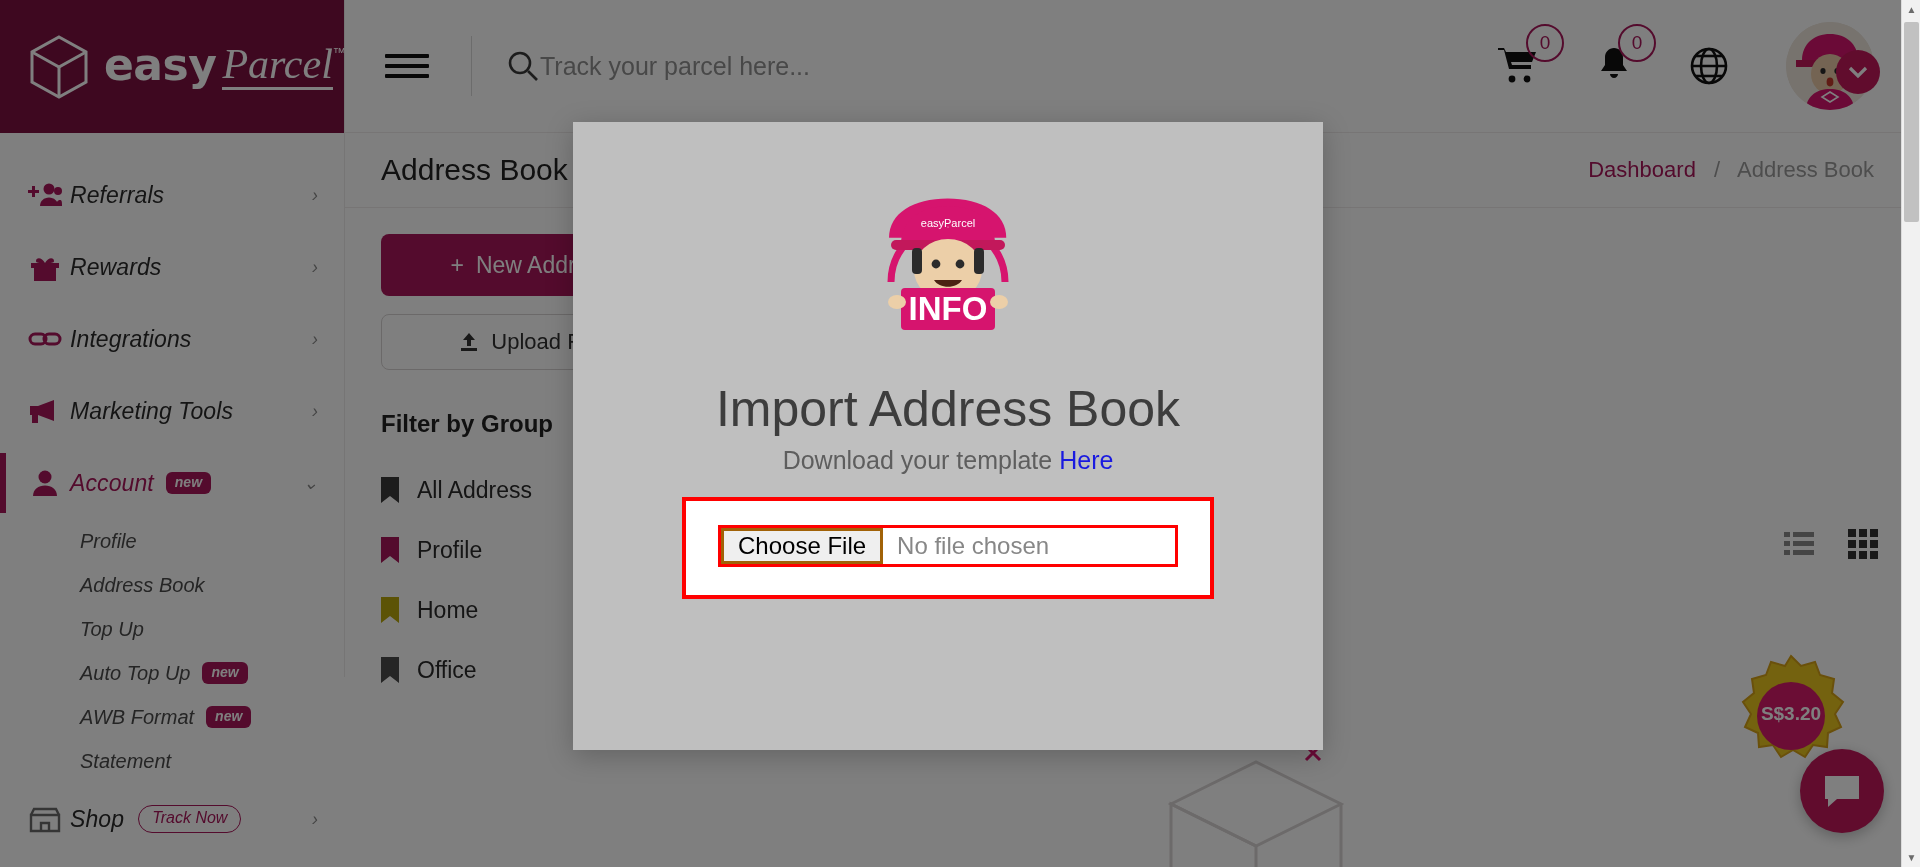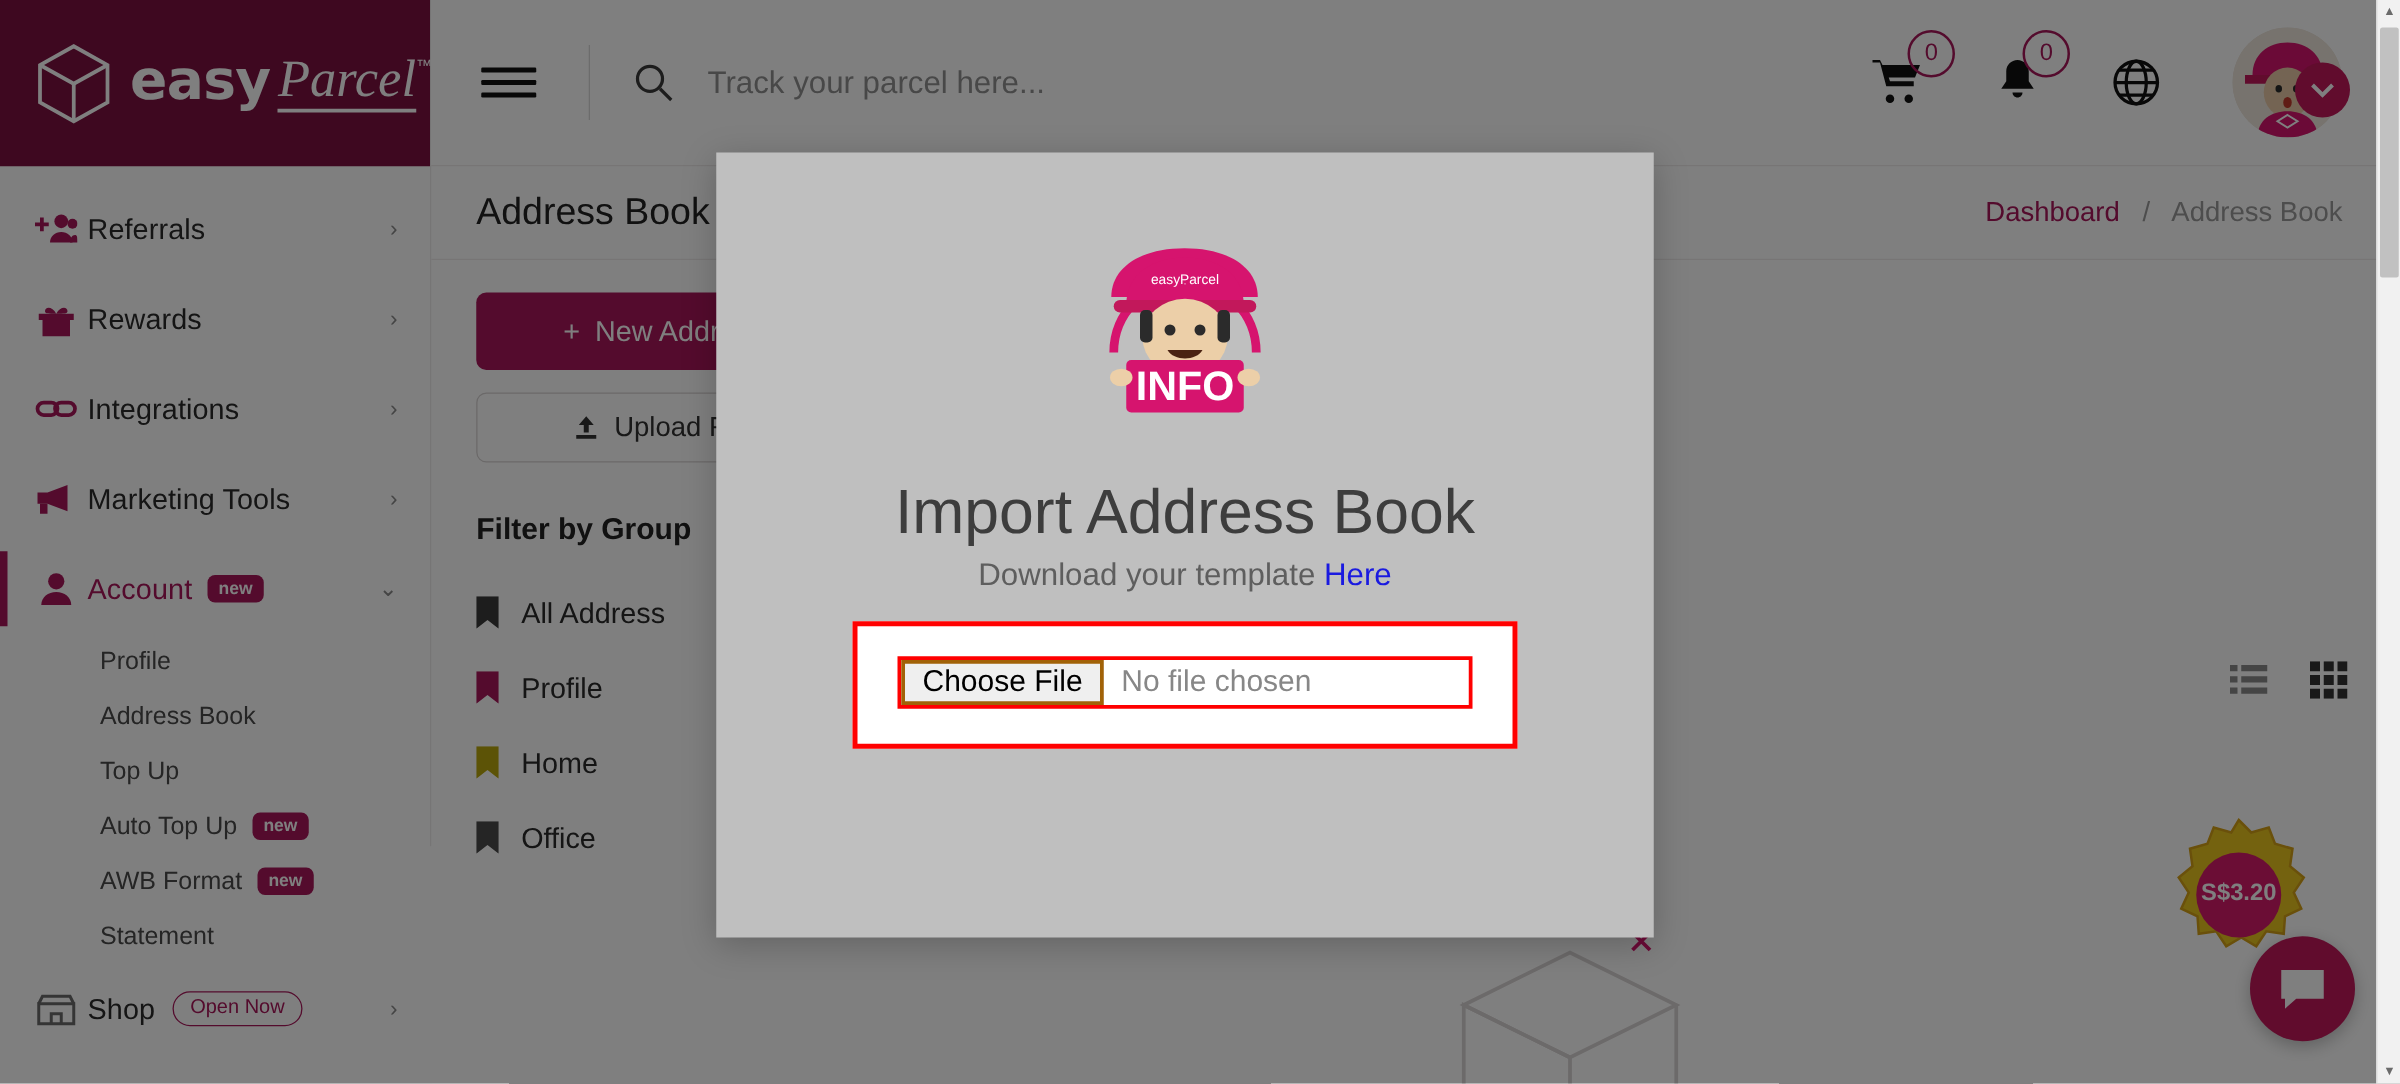--- a/index.html
+++ b/index.html
@@ -30,21 +30,21 @@
     color:#fff; font-size:44px; font-weight:700; letter-spacing:-0.5px;
     font-family:"DejaVu Sans", sans-serif; line-height:1;
   }
   .brand-parcel {
     color:#fff; font-size:42px; font-style:italic;
     font-family:"Liberation Serif", serif; line-height:1; margin-left:6px;
     border-bottom:3px solid #fff; padding-bottom:2px;
   }
   .brand-tm { color:#fff; font-size:13px; margin-top:2px; }
 
-  .nav { padding-top:14px; }
+  .nav { padding-top:26px;font-style:italic; }
   .nav-item {
     display:flex; align-items:center; height:72px; padding:0 26px 0 28px;
     cursor:pointer; position:relative;
   }
   .nav-item .ic { width:42px; flex:0 0 42px; display:flex; align-items:center; color:#a4partial; }
   .nav-ic { width:34px; height:30px; color:#a8175a; display:inline-block; }
   .nav-label {
     font-size:23px; color:#2b2b2b; font-family:"Liberation Sans", sans-serif;
     white-space:nowrap; letter-spacing:0.1px;
   }
@@ -71,21 +71,21 @@
   .header {
     position:absolute; left:345px; top:0; right:0; height:133px;
     background:#fff; display:flex; align-items:center; z-index:6;
     border-bottom:1px solid #eeeaea;
   }
   .burger { width:44px; margin-left:40px; cursor:pointer; }
   .burger span { display:block; height:4px; background:#111; border-radius:1px; margin:6px 0; }
   .hdr-divider { width:1px; height:60px; background:#d8d8d8; margin-left:42px; }
   .search-wrap { display:flex; align-items:center; margin-left:34px; flex:1; }
   .search-input {
-    border:none; outline:none; font-size:25px; color:#c2410c; margin-left:26px;
+    border:none; outline:none; font-size:25px; color:#c2410c; 
     background:transparent; width:600px; font-family:"Liberation Sans", sans-serif;
   }
   .search-input::placeholder { color:#909090; }
   .hdr-right { display:flex; align-items:center; gap:56px; margin-right:46px; }
   .hdr-ic { position:relative; cursor:pointer; display:flex; align-items:center; }
   .count-badge {
     position:absolute; top:-22px; right:-24px;
     width:38px; height:38px; border:2px solid #a8175a; border-radius:50%;
     color:#a8175a; font-size:19px; display:flex; align-items:center; justify-content:center;
     background:transparent;
@@ -315,21 +315,21 @@
 
         <div class="nav-item">
           <span class="ic">
             <svg class="nav-ic" viewBox="0 0 34 28" fill="none" stroke="#6b6b6b" stroke-width="2.4">
               <path d="M3 10h28v16H3z"></path>
                 <path d="M3 10l3-6h22l3 6"></path>
                 <path d="M13 26v-8h8v8"></path>
             </svg>
           </span>
           <span class="nav-label">Shop</span>
-          <span class="badge-open">Open Now</span>
+          <span class="badge-open">Track Now</span>
           <span class="nav-chev">›</span>
         </div>
       </nav>
     </aside>
 
     <header class="header">
       <div class="burger">
         <span></span>
           <span></span>
           <span></span>

